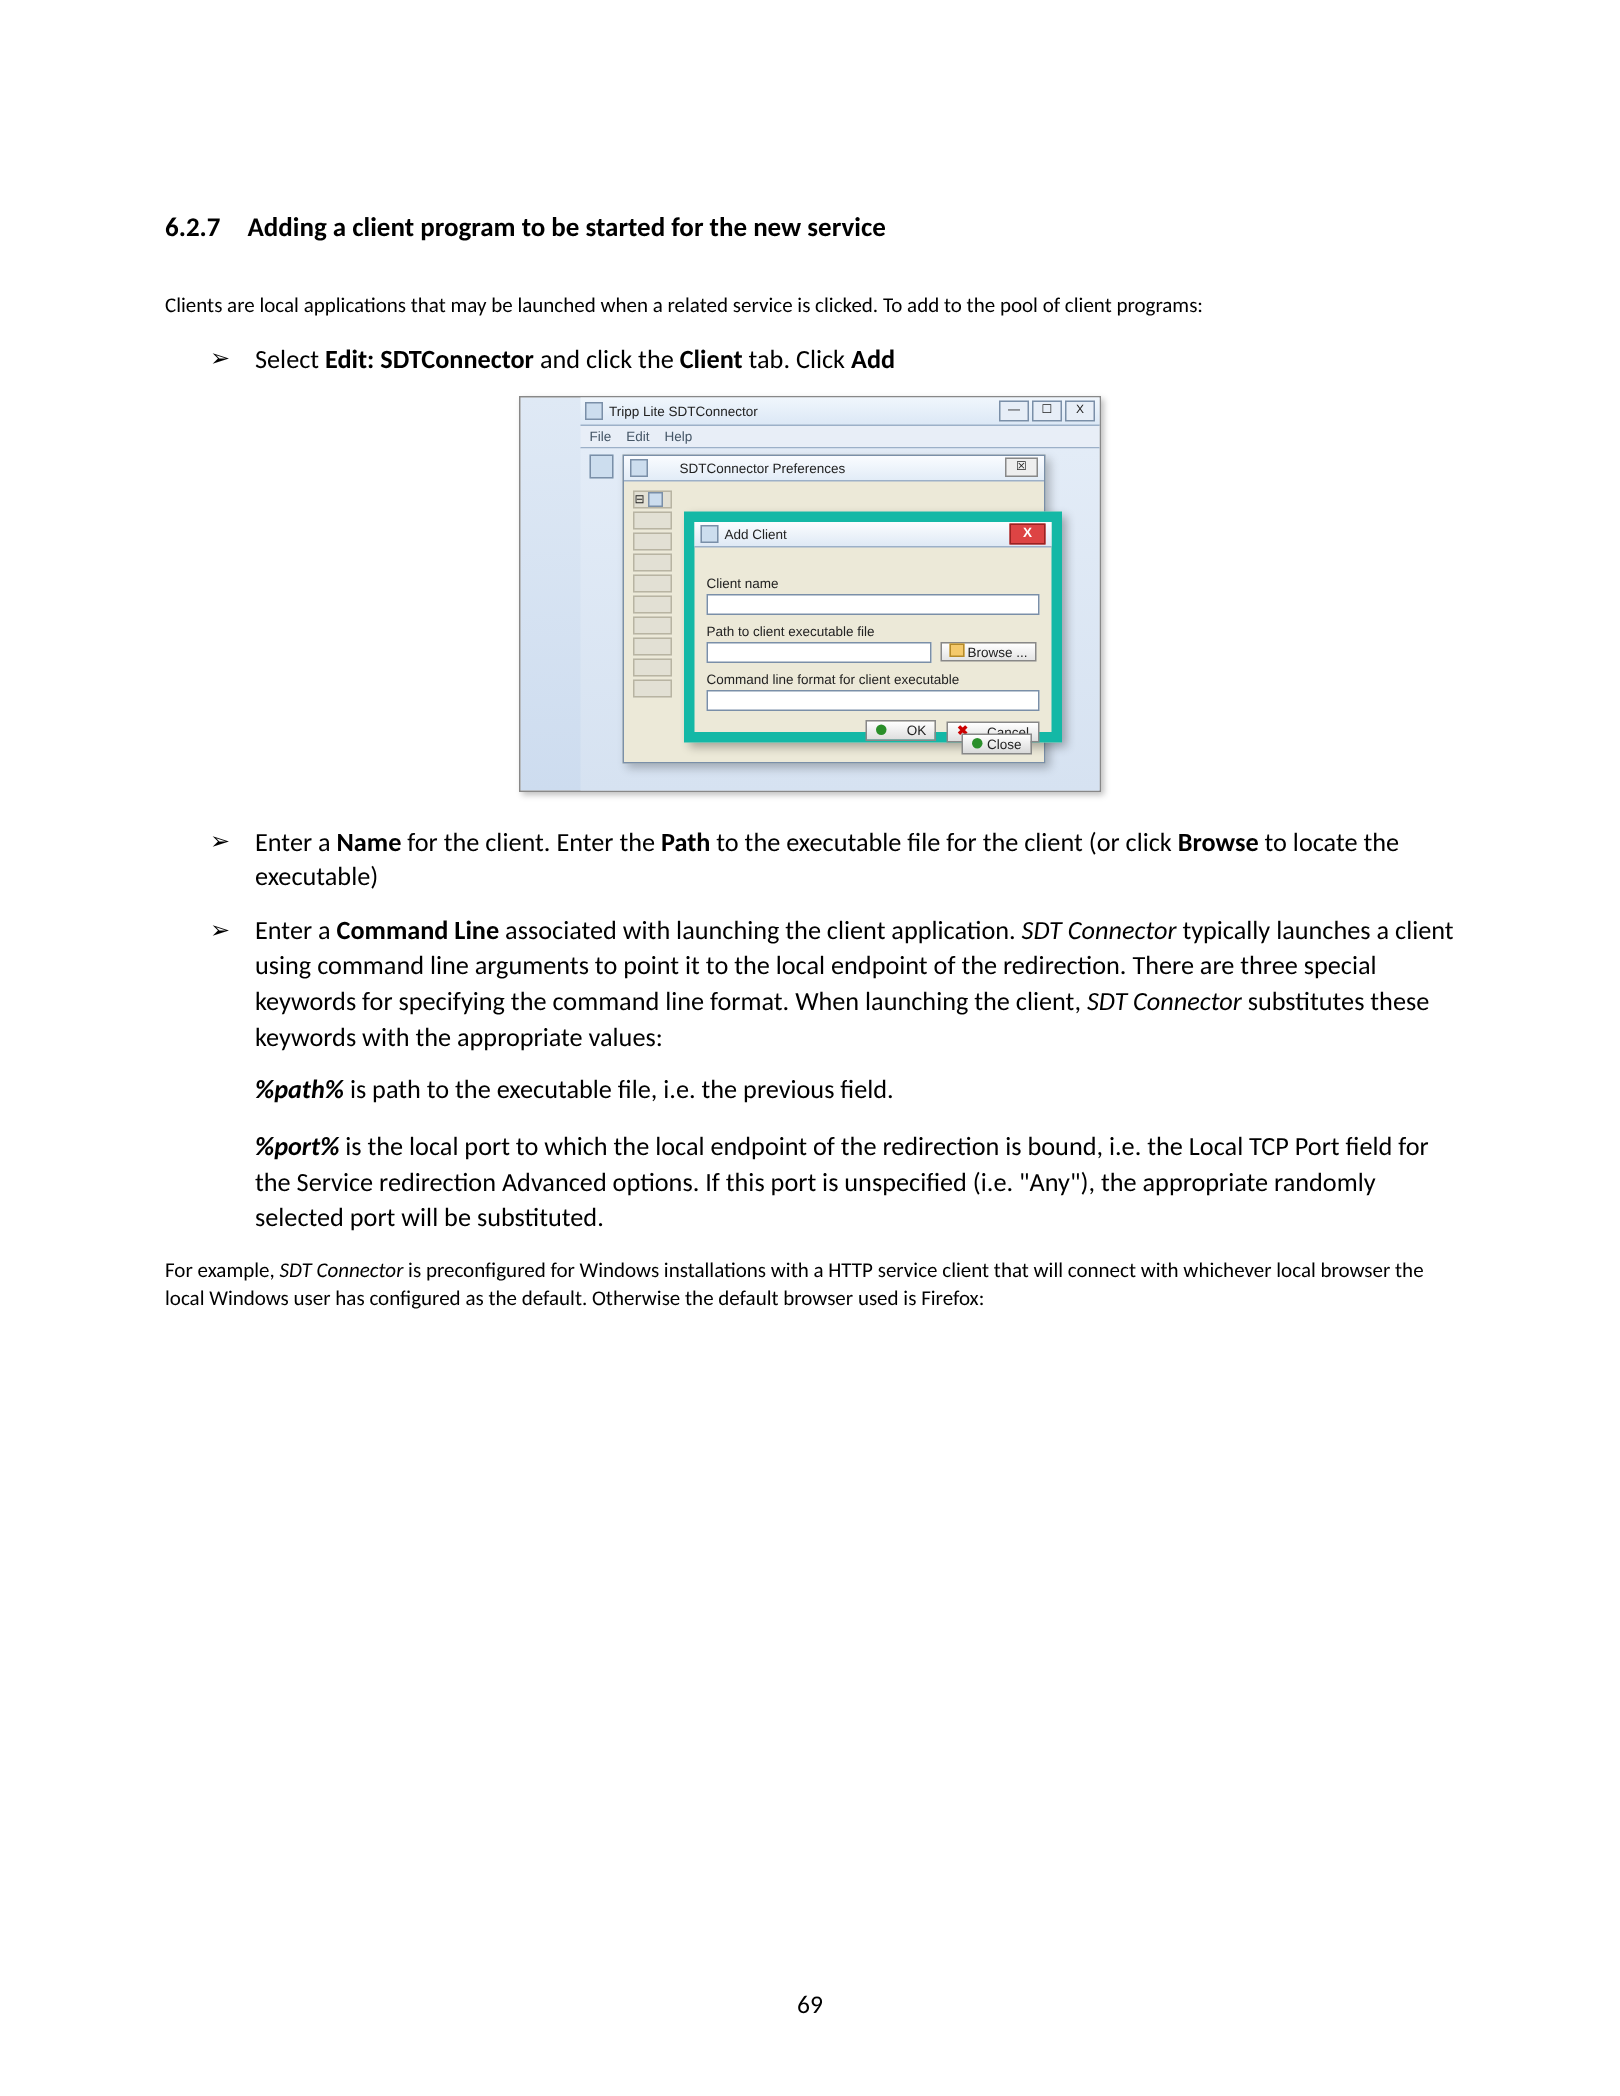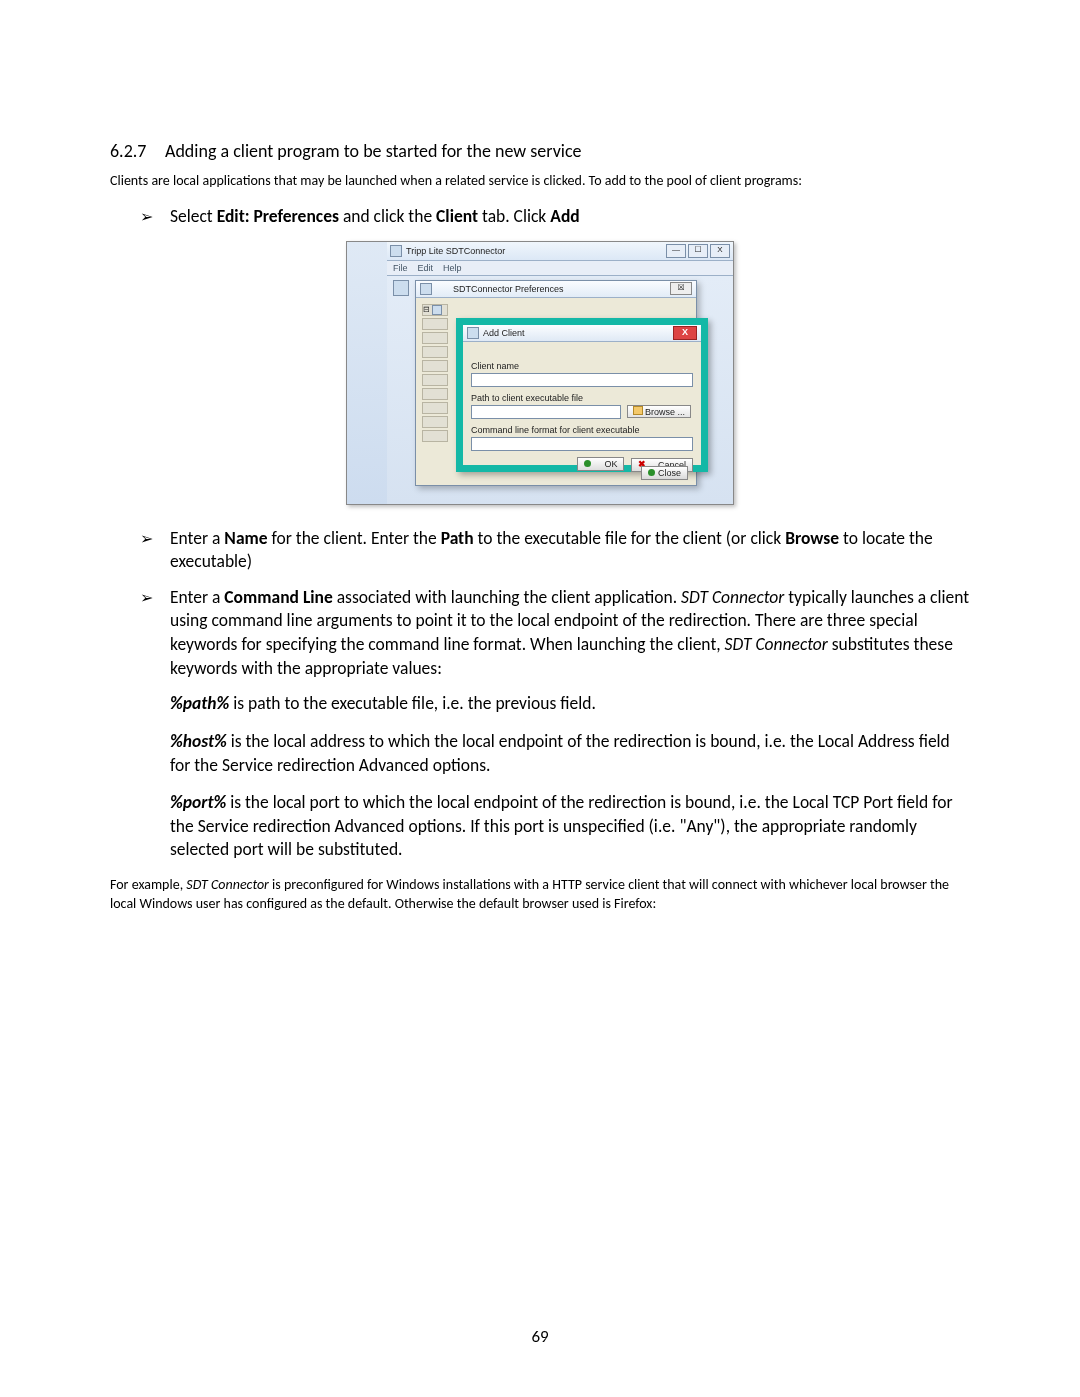--- a/index.html
+++ b/index.html
@@ -10,23 +10,23 @@
     color: #000;
   }
   .page {
     width: 1080px;
     min-height: 1397px;
     box-sizing: border-box;
     padding: 140px 110px 60px 110px;
     position: relative;
   }
   .section-heading {
-    font-weight: normal;
+    font-weight: bold;
     font-size: 18px;
-    margin-bottom: 10px;
+    margin-bottom: 33px;
   }
   .section-heading .num {
     display: inline-block;
     width: 55px;
   }
   .body-text {
     font-size: 14px;
     line-height: 1.35;
     margin-bottom: 14px;
   }
@@ -134,21 +134,21 @@
 
   <div class="section-heading">
     <span class="num">6.2.7</span><span>Adding a client program to be started for the new service</span>
   </div>
 
   <div class="body-text">Clients are local applications that may be launched when a related service is clicked. To add to the pool of client programs:</div>
 
   <div class="bullet-row">
     <div class="arrow">➢</div>
     <div class="bcontent">
-      <span>Select </span><b>Edit: Preferences</b><span> and click the </span><b>Client</b><span> tab. Click </span><b>Add</b>
+      <span>Select </span><b>Edit: SDTConnector</b><span> and click the </span><b>Client</b><span> tab. Click </span><b>Add</b>
     </div>
   </div>
 
   <div class="figure">
     <div class="titlebar">
       <div class="tleft">
         <span class="win-icon"></span>
         <span>Tripp Lite SDTConnector</span>
       </div>
       <div class="win-btns">
@@ -244,23 +244,20 @@
     <div class="arrow">➢</div>
     <div class="bcontent">
       <span>Enter a </span><b>Command Line</b><span> associated with launching the client application. </span><i>SDT Connector</i><span> typically launches a client using command line arguments to point it to the local endpoint of the redirection. There are three special keywords for specifying the command line format. When launching the client, </span><i>SDT Connector</i><span> substitutes these keywords with the appropriate values:</span>
     </div>
   </div>
 
   <div class="indent-para">
     <b><i>%path%</i></b><span> is path to the executable file, i.e. the previous field.</span>
   </div>
   <div class="indent-para">
-    <b><i>%host%</i></b><span> is the local address to which the local endpoint of the redirection is bound, i.e. the Local Address field for the Service redirection Advanced options.</span>
-  </div>
-  <div class="indent-para">
     <b><i>%port%</i></b><span> is the local port to which the local endpoint of the redirection is bound, i.e. the Local TCP Port field for the Service redirection Advanced options. If this port is unspecified (i.e. "Any"), the appropriate randomly selected port will be substituted.</span>
   </div>
 
   <div class="body-text">
     <span>For example, </span><i>SDT Connector</i><span> is preconfigured for Windows installations with a HTTP service client that will connect with whichever local browser the local Windows user has configured as the default. Otherwise the default browser used is Firefox:</span>
   </div>
 
   <div class="page-number">69</div>
 </div>
 

